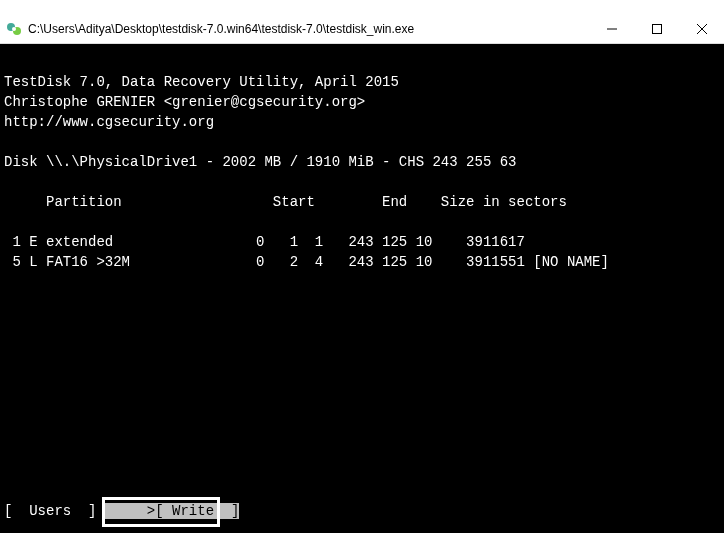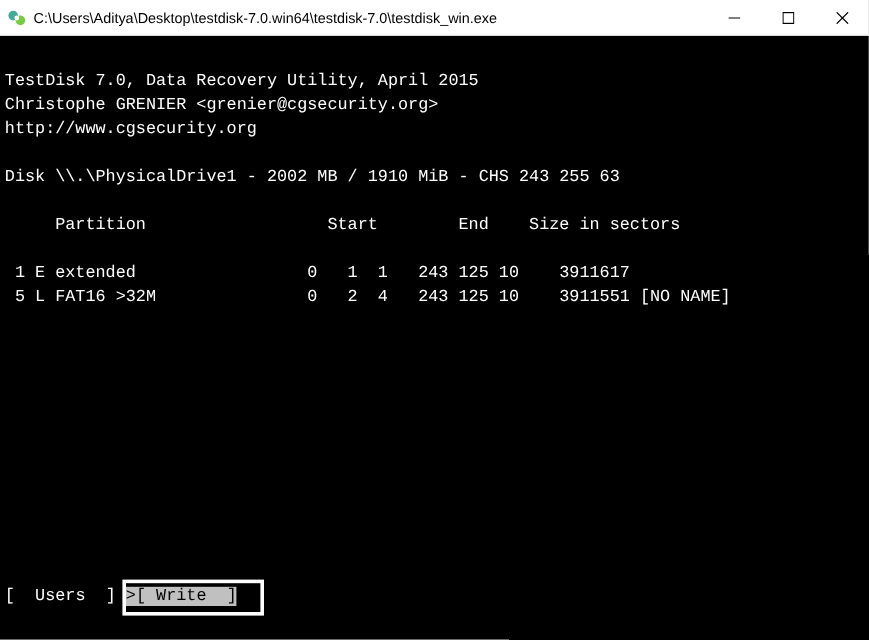--- a/index.html
+++ b/index.html
@@ -9,20 +9,21 @@
       font-family: Consolas, 'Courier New', monospace;
       background: #fff;
       overflow: hidden;
     }
     .titlebar {
       height: 30px;
       background: #fff;
       display: flex;
       align-items: center;
       border-bottom: 1px solid #ddd;
+      margin-top: 14px;
     }
     .app-icon {
       width: 16px;
       height: 16px;
       margin: 0 6px;
       display: inline-block;
     }
     .title-text {
       flex: 1;
       font-family: 'Segoe UI', Tahoma, sans-serif;
@@ -62,20 +63,21 @@
       bottom: 26px;
       left: 4px;
       white-space: pre;
     }
     .menu-item {
       display: inline;
     }
     .menu-sel {
       background: #c0c0c0;
       color: #000;
+      padding-left: 42px;
     }
     .highlight-box {
       position: absolute;
       border: 3px solid #fff;
       pointer-events: none;
     }
     .hint-row {
       position: absolute;
       bottom: 6px;
       left: 4px;

